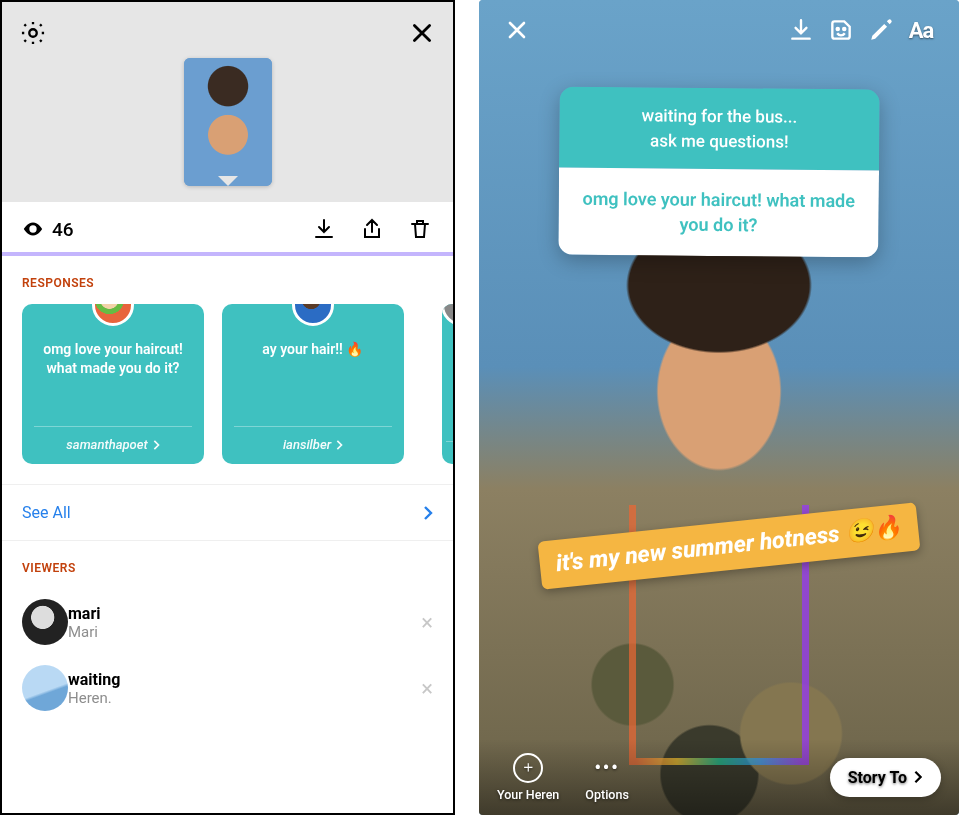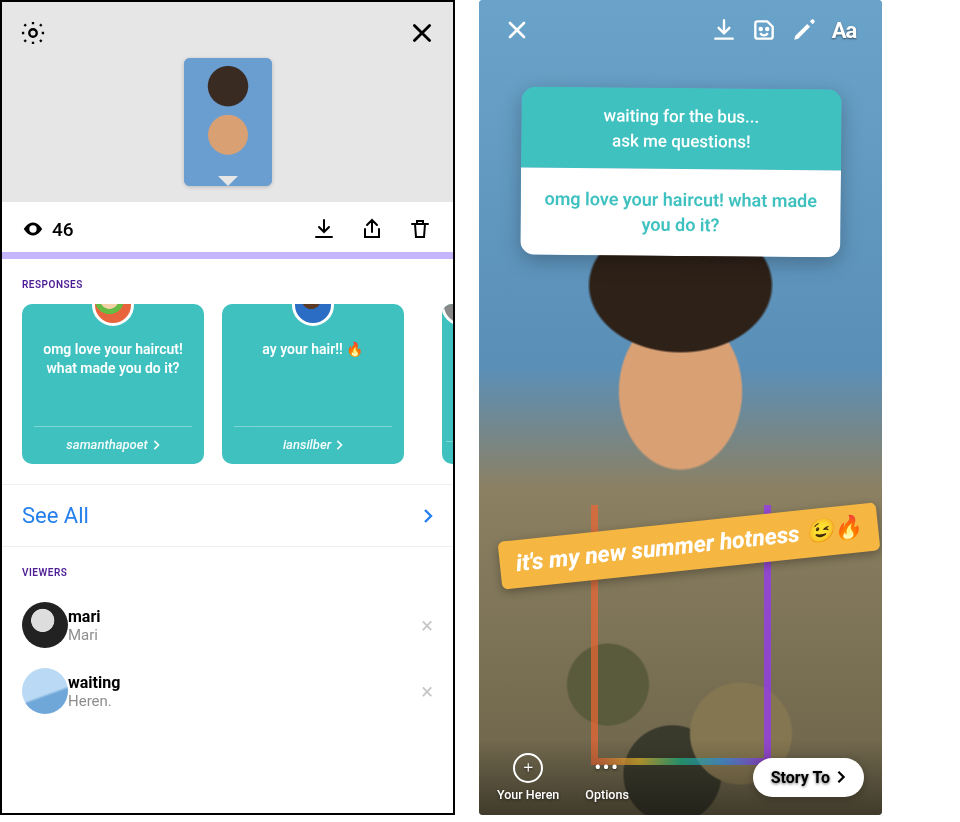--- a/index.html
+++ b/index.html
@@ -66,36 +66,36 @@
       radial-gradient(circle at 50% 22%, #3a2b22 0 18%, transparent 19%),
       radial-gradient(circle at 50% 60%, #d9a074 0 22%, transparent 23%),
       linear-gradient(#6b9ed0,#6b9ed0);
   }
 
   .stats-bar{
     display:flex;
     align-items:center;
     justify-content:space-between;
     padding: 14px 20px 10px 20px;
-    border-bottom:7px solid #c4b5fd;
+    border-bottom:4px solid #c4b5fd;
   }
   .views-count{
     display:flex; align-items:center;
     font-size:19px; font-weight:500;
     gap:8px;
   }
   .stats-actions{
     display:flex; gap:22px; align-items:center;
   }
   .icon-btn{ width:26px; height:26px; display:flex; align-items:center; justify-content:center; cursor:pointer; }
 
   .section-label{
-    font-size:10px;
+    font-size:12px;
     letter-spacing:.5px;
-    color:#4c1d95;
+    color:#c2410c;
     font-weight:600;
     padding:20px 20px 14px 20px;
   }
 
   .responses-scroller{
     display:flex;
     gap:18px;
     padding:0 20px 20px 20px;
     overflow:hidden;
   }
@@ -135,41 +135,41 @@
     padding-top:10px;
     display:flex; justify-content:center; align-items:center; gap:4px;font-style:italic;
   }
 
   .see-all-row{
     display:flex; justify-content:space-between; align-items:center;
     padding:18px 20px;
     border-top:1px solid #efefef;
     border-bottom:1px solid #efefef;
     color:#2680eb;
-    font-size:22px;
+    font-size:16px;
     cursor:pointer;
   }
 
   .viewer-row{
     display:flex; align-items:center;
     padding:10px 20px;
   }
   .viewer-avatar{
     width:46px; height:46px; border-radius:50%;
     background:#aaa;
     flex-shrink:0;
   }
   .viewer-names{ flex:1; }
   .viewer-username{ font-size:16px; font-weight:700; }
   .viewer-display{ font-size:15px; color:#8e8e8e; }
   .viewer-close{ color:#c7c7c7; font-size:22px; cursor:pointer; }
 
   
   .phone-right{
-    width: 403px;
+    width: 480px;
     height: 815px;
     border-radius:4px;
     overflow:hidden;
     position:relative;
     background: linear-gradient(180deg,#6aa3c9 0%,#5a8fb8 100%);
   }
   .story-bg{
     position:absolute; inset:0;
     background:
       

